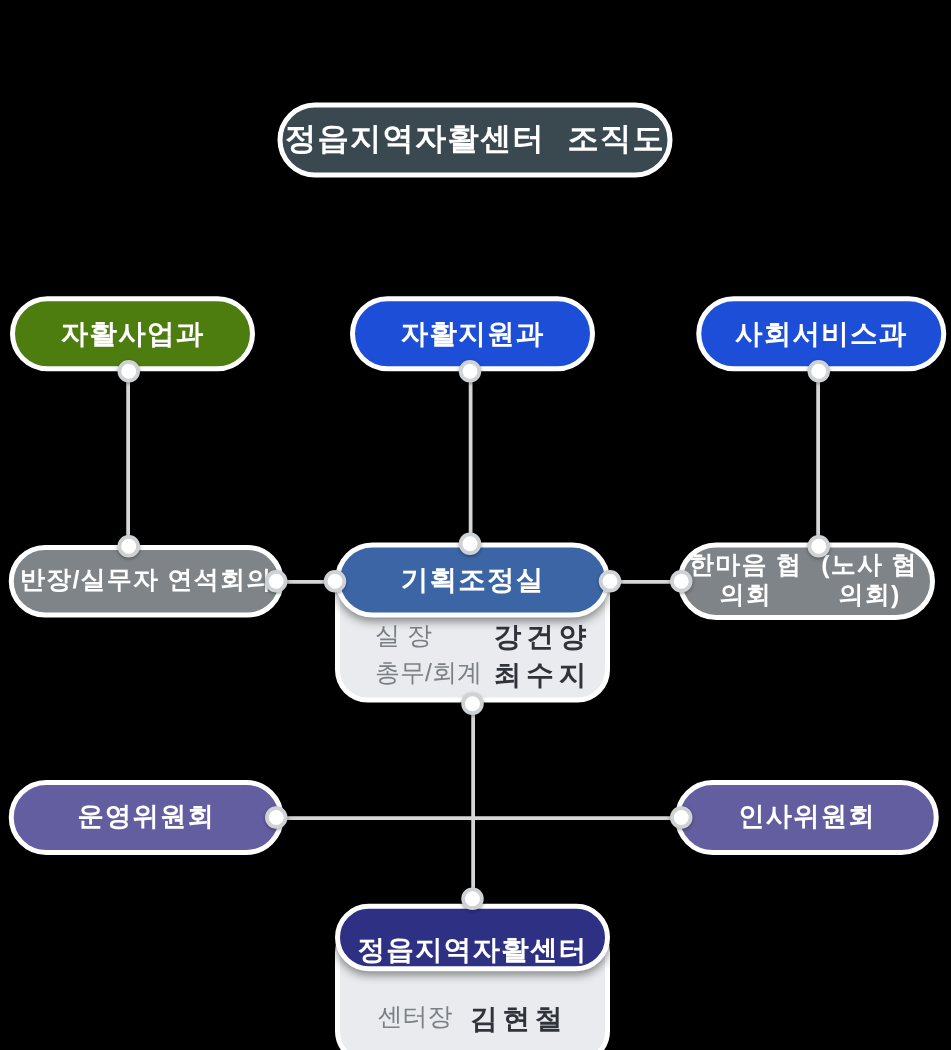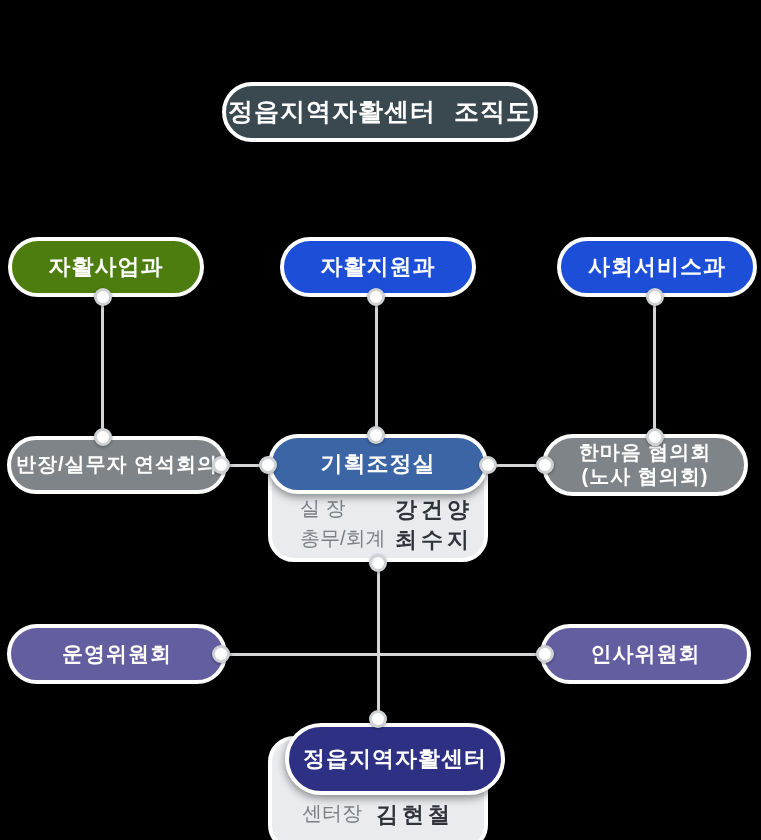--- a/index.html
+++ b/index.html
@@ -47,21 +47,21 @@
     border:4px solid #fff;box-sizing:border-box;
     box-shadow:0 3px 8px rgba(0,0,0,.4);
     z-index:2;
   }
 
   .staff{position:absolute;z-index:3;display:flex;flex-direction:column;justify-content:center;}
   .staff-row{display:flex;align-items:flex-start;white-space:nowrap;}
   .staff-role{color:#7b8085;font-size:20px;}
   .staff-name{color:#30343a;font-size:22px;font-weight:bold;letter-spacing:4px;}
 
-  .two-line{display:flex;flex-direction:column;}
+  .two-line{display:flex;flex-direction:row;}
 </style>
 </head>
 <body>
 
 <div id="canvas">
 
   <div class="line" style="left:101px;top:250px;width:3px;height:142px;"></div>
   <div class="line" style="left:375px;top:250px;width:3px;height:140px;"></div>
   <div class="line" style="left:653px;top:250px;width:3px;height:142px;"></div>
   <div class="line" style="left:220px;top:418px;width:50px;height:3px;"></div>
@@ -108,21 +108,21 @@
   </div>
 
   <div class="pill purple" style="left:7px;top:578px;width:220px;height:60px;">
     <span>운영위원회</span>
   </div>
   <div class="pill purple" style="left:540px;top:578px;width:211px;height:60px;">
     <span>인사위원회</span>
   </div>
 
   <div class="infobox" style="left:268px;top:690px;width:220px;height:115px;"></div>
-  <div class="pill navy" style="left:285px;top:677px;width:220px;height:72px;">
+  <div class="pill navy" style="left:268px;top:677px;width:220px;height:54px;align-items:flex-end;">
     <span>정읍지역자활센터</span>
   </div>
   <div class="staff" style="left:268px;top:738px;width:220px;height:62px;align-items:center;">
     <div class="staff-row" style="gap:14px;">
       <span class="staff-role">센터장</span>
       <span class="staff-name">김현철</span>
     </div>
   </div>
 
   <div class="dot" style="left:94px;top:242px;"></div>

